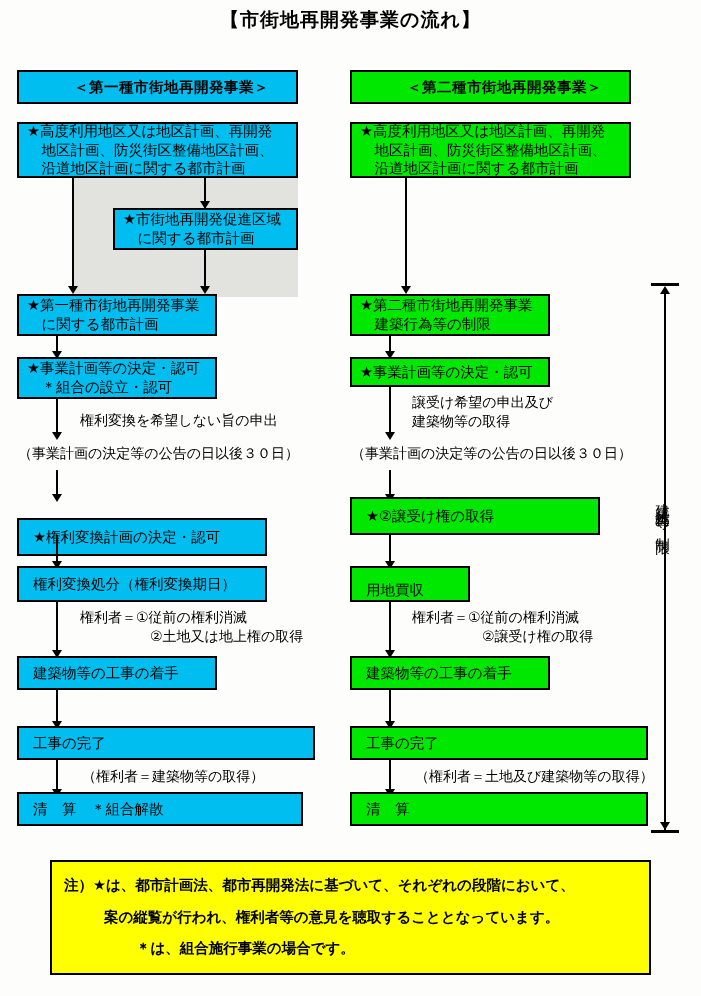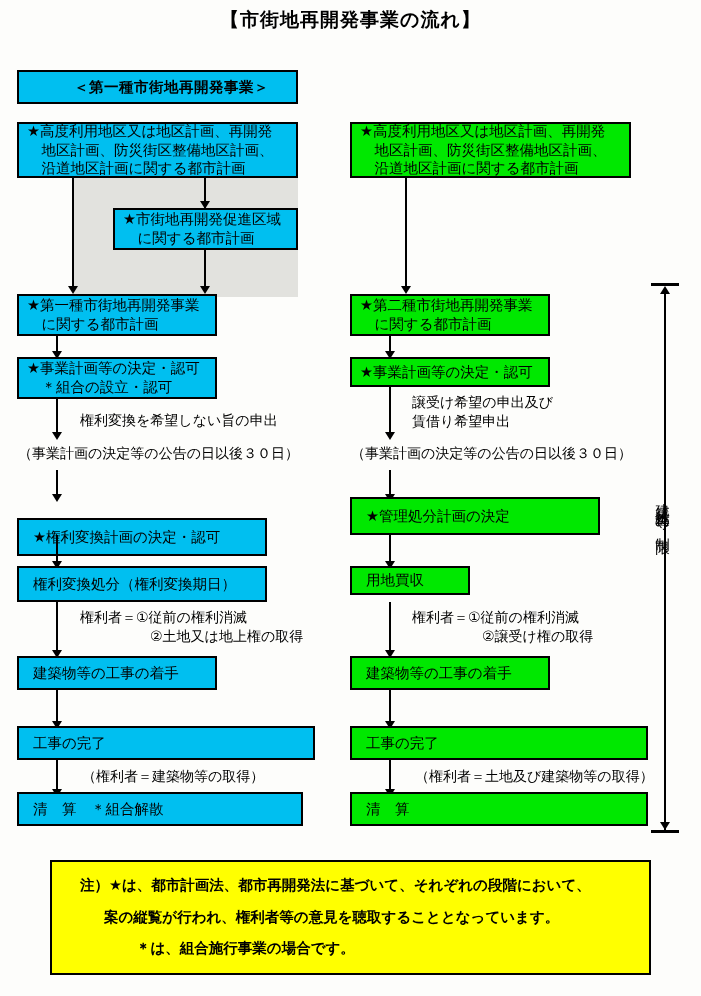--- a/index.html
+++ b/index.html
@@ -73,21 +73,21 @@
 
   
   #footnote-box{
     position:absolute;left:50px;top:860px;width:601px;height:115px;
     box-sizing:border-box;background:#ffff00;border:2px solid #000;
     padding:16px 0 0 0;
   }
   #footnote-box .fl{
     font-size:14.5px;font-weight:bold;line-height:1;margin-bottom:17px;
   }
-  #footnote-box .fl1{padding-left:28px;}
+  #footnote-box .fl1{padding-left:12px;}
   #footnote-box .fl2{padding-left:52px;}
   #footnote-box .fl3{padding-left:84px;}
 </style>
 </head>
 <body>
 
 <div class="canvas">
 
   <div id="page-title">【市街地再開発事業の流れ】</div>
 
@@ -170,61 +170,64 @@
 
   <div class="vline" style="left:56px;top:760px;height:32px;"></div>
   <div class="arrowhead" style="left:52px;top:789px;"></div>
 
   <div class="note" style="left:82px;top:767px;">（権利者＝建築物等の取得）</div>
 
   <div class="box cyan lft" style="left:17px;top:792px;width:286px;height:34px;">
     <span class="pad2">清　算　＊組合解散</span>
   </div>
 
+  <div class="box green ctr hdr" style="left:350px;top:70px;width:281px;height:34px;">
+    <span>＜第二種市街地再開発事業＞</span>
+  </div>
 
   <div class="box green lft" style="left:350px;top:122px;width:281px;height:56px;">
     <span class="pad">★高度利用地区又は地区計画、再開発
 　地区計画、防災街区整備地区計画、
 　沿道地区計画に関する都市計画</span>
   </div>
 
   <div class="vline" style="left:405px;top:178px;height:110px;"></div>
   <div class="arrowhead" style="left:401px;top:286px;"></div>
 
   <div class="box green lft" style="left:350px;top:294px;width:200px;height:42px;">
     <span class="pad">★第二種市街地再開発事業
-　に関する都市計画</span>
+　建築行為等の制限</span>
   </div>
 
   <div class="vline" style="left:389px;top:336px;height:18px;"></div>
   <div class="arrowhead" style="left:385px;top:351px;"></div>
 
   <div class="box green lft" style="left:350px;top:357px;width:200px;height:30px;">
     <span class="pad">★事業計画等の決定・認可</span>
   </div>
 
   <div class="vline" style="left:389px;top:387px;height:50px;"></div>
   <div class="arrowhead" style="left:385px;top:432px;"></div>
 
   <div class="note" style="left:412px;top:393px;text-align:left;">譲受け希望の申出及び
-賃借り希望申出</div>
+建築物等の取得</div>
 
   <div class="note" style="left:351px;top:444px;">（事業計画の決定等の公告の日以後３０日）</div>
 
   <div class="vline" style="left:389px;top:470px;height:28px;"></div>
   <div class="arrowhead" style="left:385px;top:494px;"></div>
 
   <div class="box green lft" style="left:350px;top:497px;width:250px;height:38px;">
-    <span class="pad2">★管理処分計画の決定</span>
+    <span class="pad2">★②譲受け権の取得</span>
   </div>
 
   <div class="vline" style="left:389px;top:535px;height:28px;"></div>
   <div class="arrowhead" style="left:385px;top:561px;"></div>
 
-  <div class="box green lft" style="left:350px;top:566px;width:120px;height:29px;">
+  <div class="box green lft" style="left:350px;top:566px;width:120px;height:36px;align-items:flex-end;">
     <span class="pad2">用地買収</span>
   </div>
 
   <div class="vline" style="left:389px;top:602px;height:52px;"></div>
   <div class="arrowhead" style="left:385px;top:650px;"></div>
 
   <div class="note" style="left:412px;top:608px;">権利者＝①従前の権利消滅
 　　　　　②譲受け権の取得</div>
 
   <div class="box green lft" style="left:350px;top:656px;width:200px;height:34px;">

